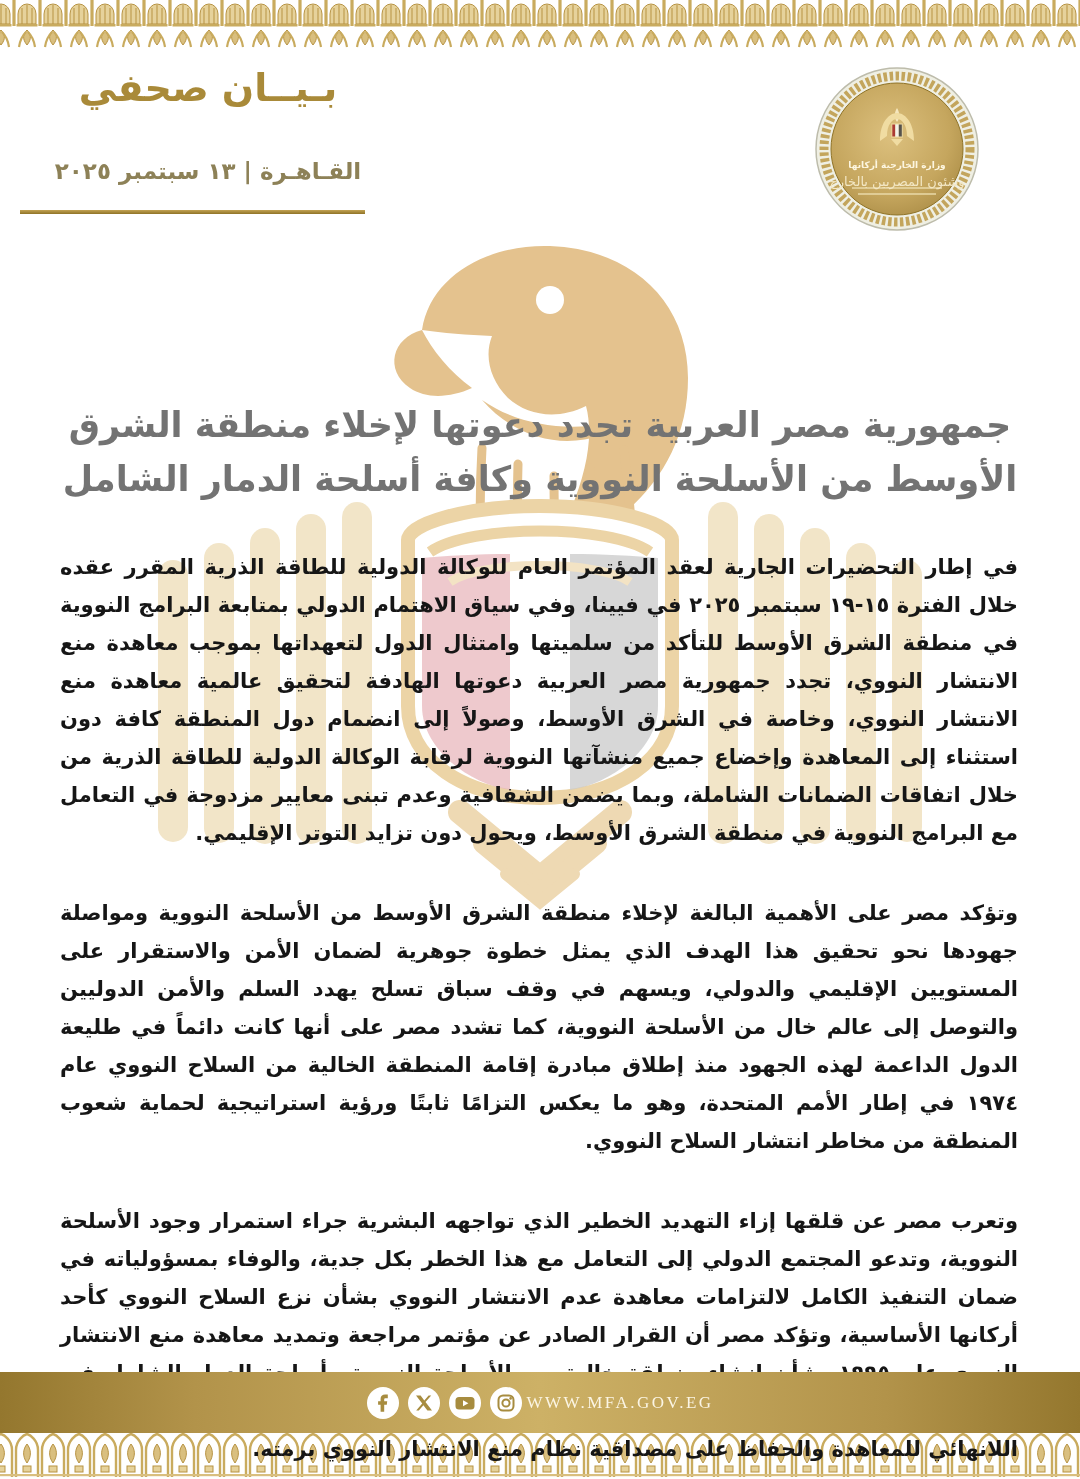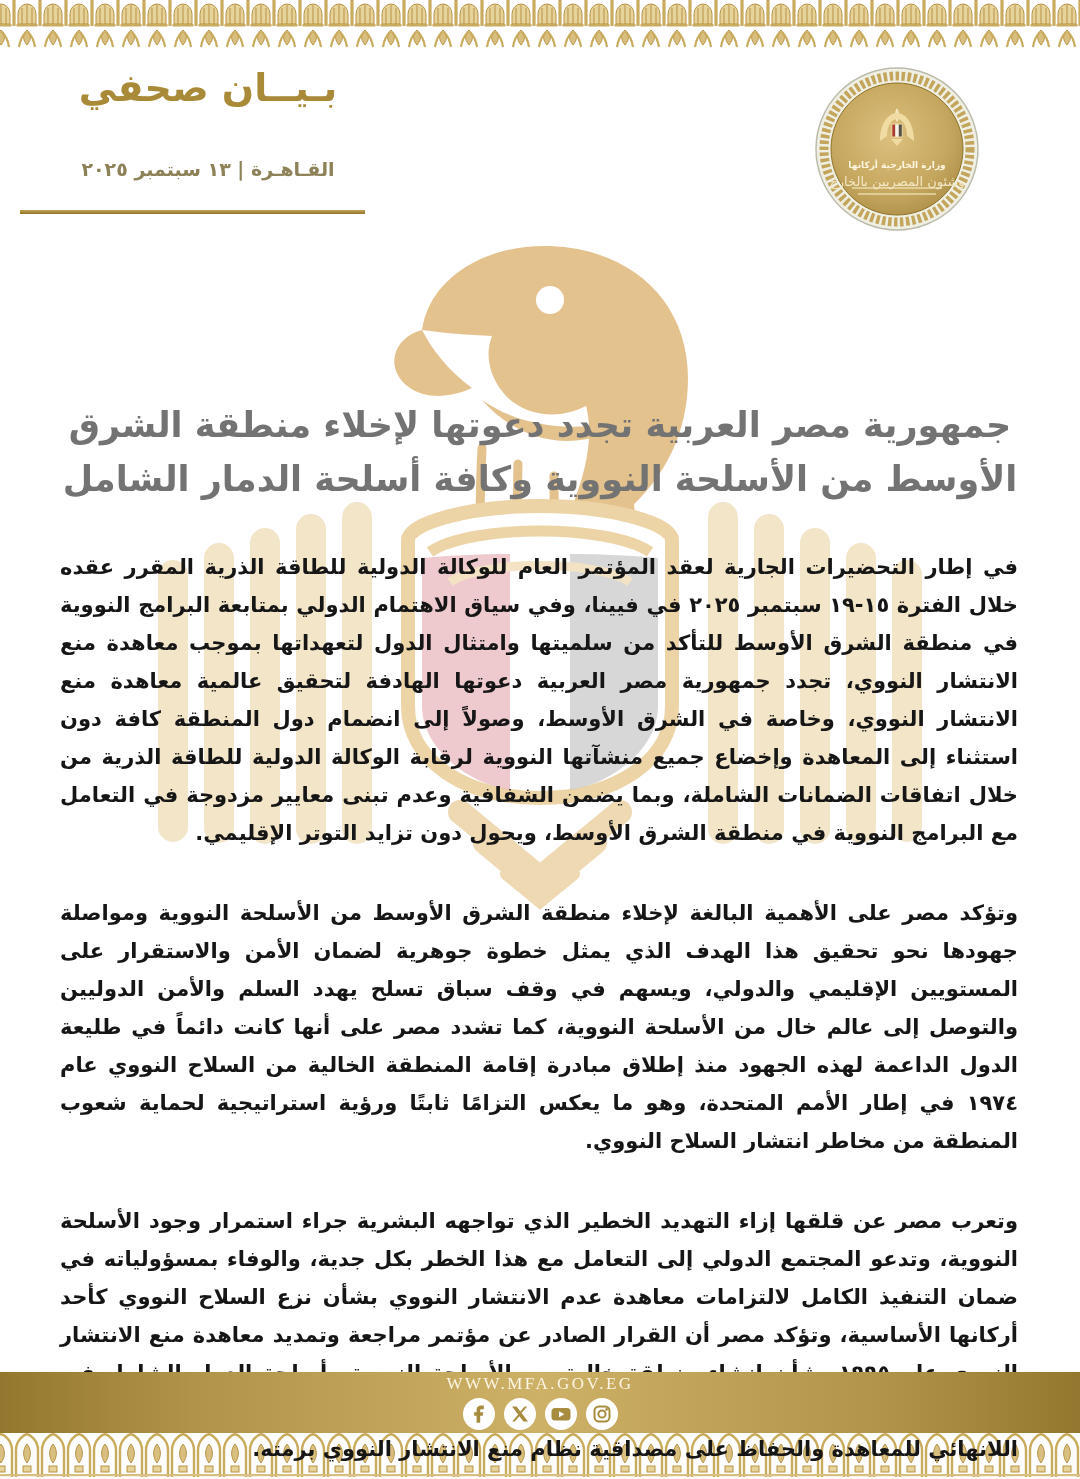--- a/index.html
+++ b/index.html
@@ -9,21 +9,21 @@
 
   
   .frieze { position:absolute; left:0; right:0; display:flex; overflow:hidden; background:#fff; }
   .frieze.top { top:0; height:48px; }
   .frieze.bottom { top:1432px; height:47px; }
 
   
   .title { position:absolute; top:66px; left:28px; width:360px; text-align:center;
            font-size:38px; font-weight:bold; color:#a98a39; letter-spacing:1px; }
   .dateline { position:absolute; top:158px; left:28px; width:360px; text-align:center;
-              font-size:19px; font-weight:bold; color:#8d8157; }
+              font-size:23px; font-weight:bold; color:#8d8157; }
   .header-rule { position:absolute; top:210px; left:20px; width:345px; height:4px;
                  background:linear-gradient(180deg,#c3a354,#8f7327); }
 
   
   .seal { position:absolute; top:66px; left:814px; width:166px; height:166px; }
   .seal svg { position:absolute; inset:0; }
   .seal-line1 { position:absolute; top:94px; left:0; width:100%; text-align:center;
                 font-size:9px; font-weight:bold; color:#fdf6e0; }
   .seal-line2 { position:absolute; top:108px; left:0; width:100%; text-align:center;
                 font-size:13px; color:#f3e7c4; }
@@ -38,21 +38,21 @@
 
   
   .body-text { position:absolute; top:548px; left:60px; width:958px; z-index:2;
                font-size:21px; font-weight:bold; color:#161616; line-height:38px;
                text-align:justify; }
   .body-text p { margin-bottom:42px; }
 
   
   .footer-bar { position:absolute; top:1372px; left:0; right:0; height:61px; z-index:3;
                 background:linear-gradient(90deg,#94772e 0%,#b2934a 18%,#cdb166 50%,#b2934a 82%,#94772e 100%);
-                display:flex; flex-direction:column; align-items:center; justify-content:center; gap:3px; }
+                display:flex; flex-direction:row; align-items:center; justify-content:center; gap:3px; }
   .website { direction:ltr; font-family:"Liberation Serif", serif; font-size:17px;
              letter-spacing:2.5px; color:#fbf5e4; }
   .socials { display:flex; flex-direction:row; gap:7px; direction:ltr; }
   .social { width:34px; height:34px; cursor:pointer; }
 </style>
 </head>
 <body>
 
 <div class="page">
 

